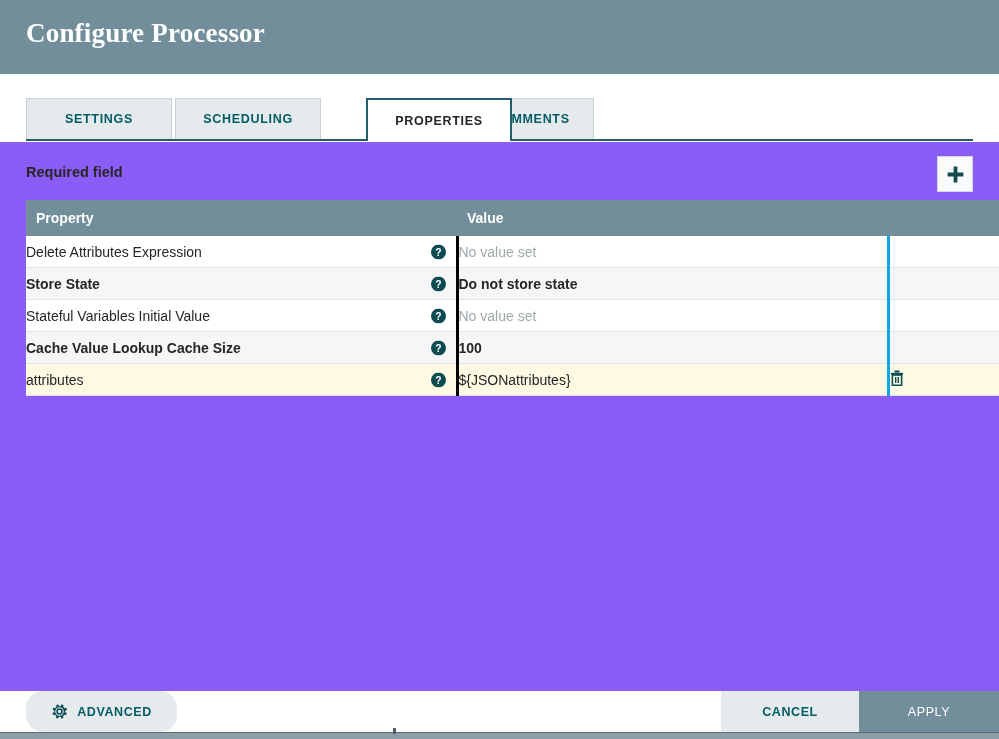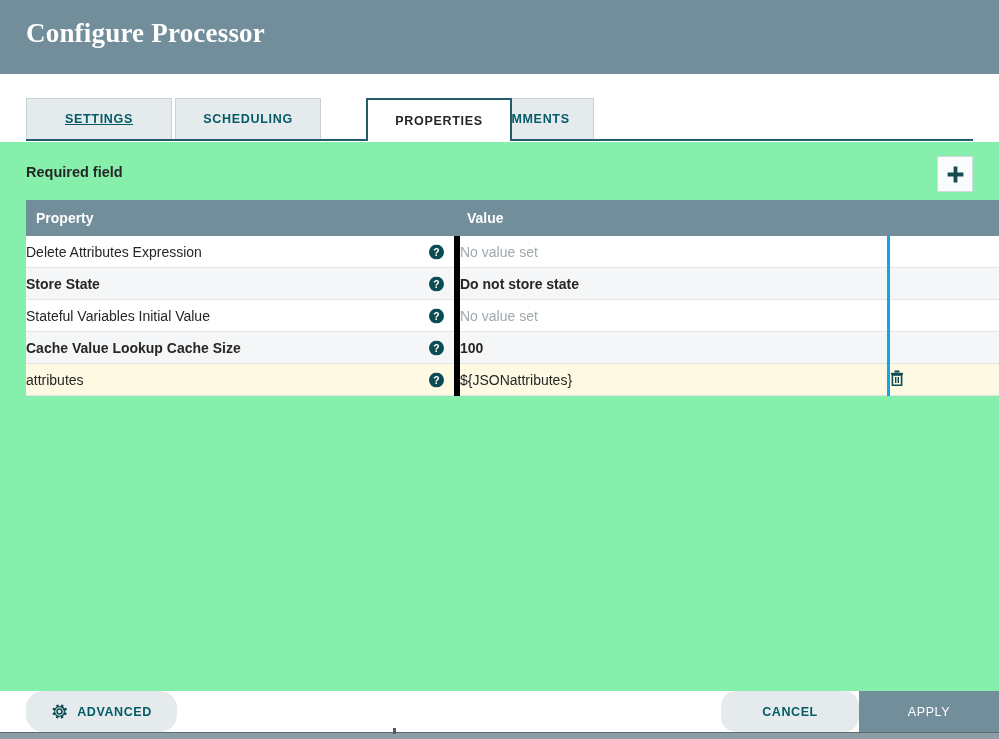--- a/index.html
+++ b/index.html
@@ -9,21 +9,21 @@
     height: 739px;
     overflow: hidden;
     background: #ffffff;
     font-family: "Liberation Sans", sans-serif;
   }
 
   #app {
     position: relative;
     width: 999px;
     height: 739px;
-    background: #86efac;
+    background: #8b5cf6;
   }
 
   
   .dialog-header {
     position: absolute;
     left: 0;
     top: 0;
     width: 999px;
     height: 74px;
     background: #728e9b;
@@ -78,21 +78,21 @@
   }
   .tab.active {
     background: #ffffff;
     border: 2px solid #255c6b;
     border-bottom: none;
     color: #262626;
     z-index: 5;
     height: 43px;
     margin-left: 45px;
   }
-  .tab-settings   { left: 26px;  width: 146px; text-decoration: underline; }
+  .tab-settings   { left: 26px;  width: 146px; }
   .tab-scheduling { left: 175px; width: 146px; }
   .tab-properties { left: 321px; width: 146px; }
   .tab-comments   { left: 467px; width: 127px; }
 
   
   .req-label {
     position: absolute;
     left: 26px;
     top: 164px;
     font-size: 14.5px;
@@ -147,21 +147,21 @@
     vertical-align: middle;
   }
   .prop-table tr.row-odd  td { background: #ffffff; }
   .prop-table tr.row-even td { background: #f4f6f7; }
   .prop-table tr.row-user td { background: #fdf9e3; }
 
   .cell-property {
     position: relative;
     padding-left: 11px;
     padding-right: 34px;
-    border-right: 6px solid #000000;
+    border-right: 3px solid #000000;
     color: #262626;
     white-space: nowrap;
     overflow: hidden;
     margin-left: 12px;
   }
   .cell-property.bold { font-weight: bold; }
   .cell-value {
     padding-left: 12px;
     border-right: 3px solid #0ea5e9;
     color: #262626;
@@ -233,21 +233,20 @@
     background: #e5ebed;
     color: #035b66;
     font-size: 12.5px;
     font-weight: bold;
     letter-spacing: 0.6px;
     display: flex;
     align-items: center;
     justify-content: center;
     cursor: pointer;
     user-select: none;
-    border-radius: 15px;
   }
   .apply-button {
     position: absolute;
     left: 859px;
     top: 0;
     width: 140px;
     height: 41px;
     background: #728e9b;
     color: #ffffff;
     font-size: 12.5px;

